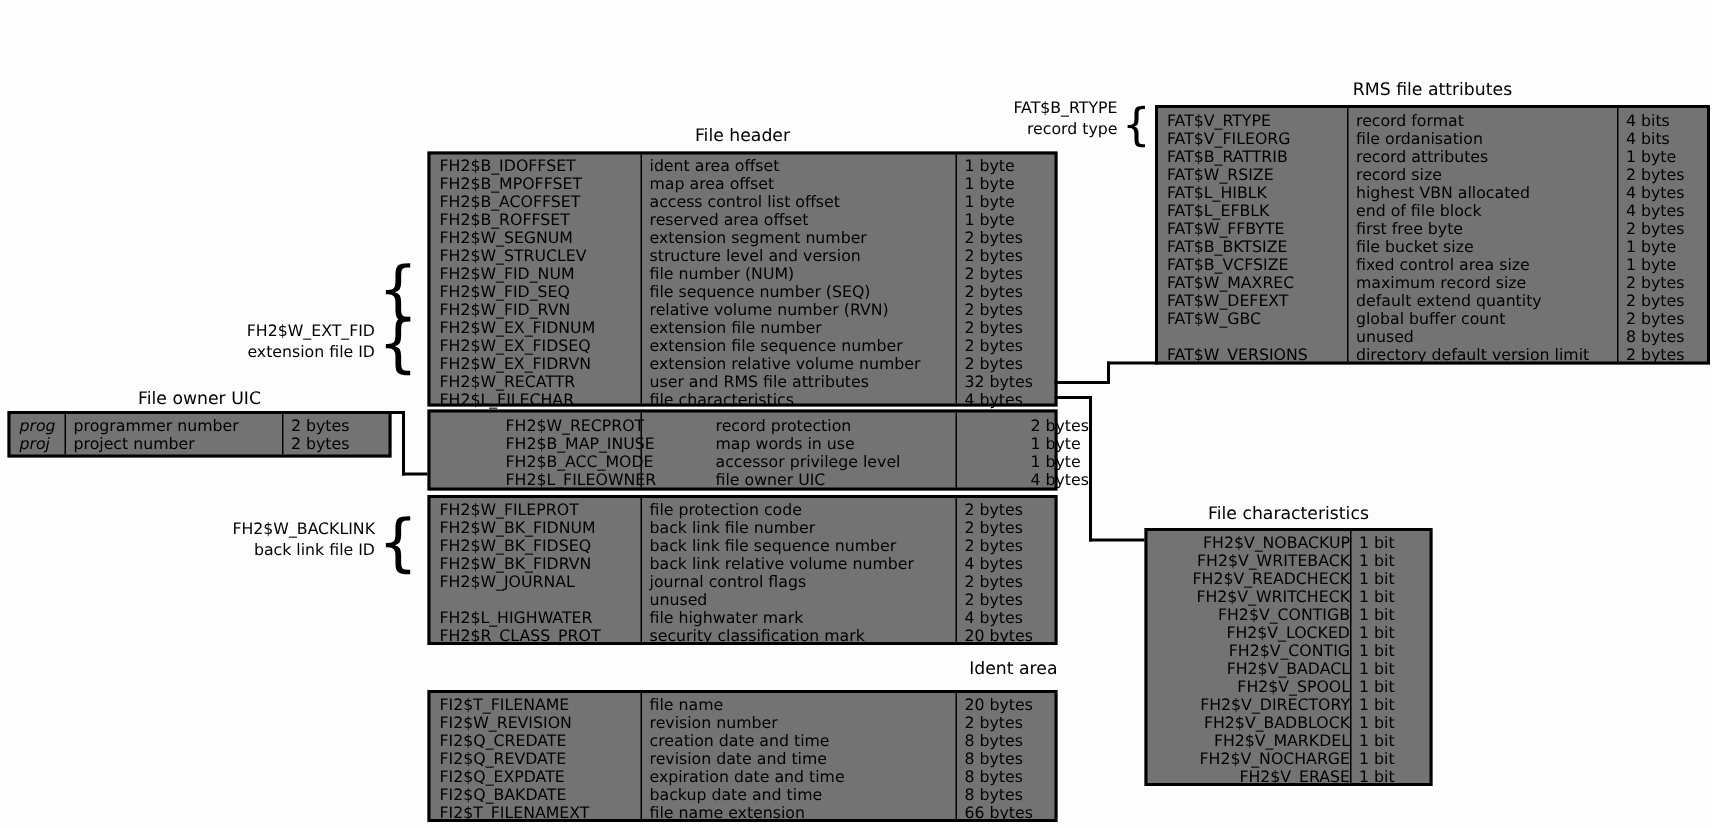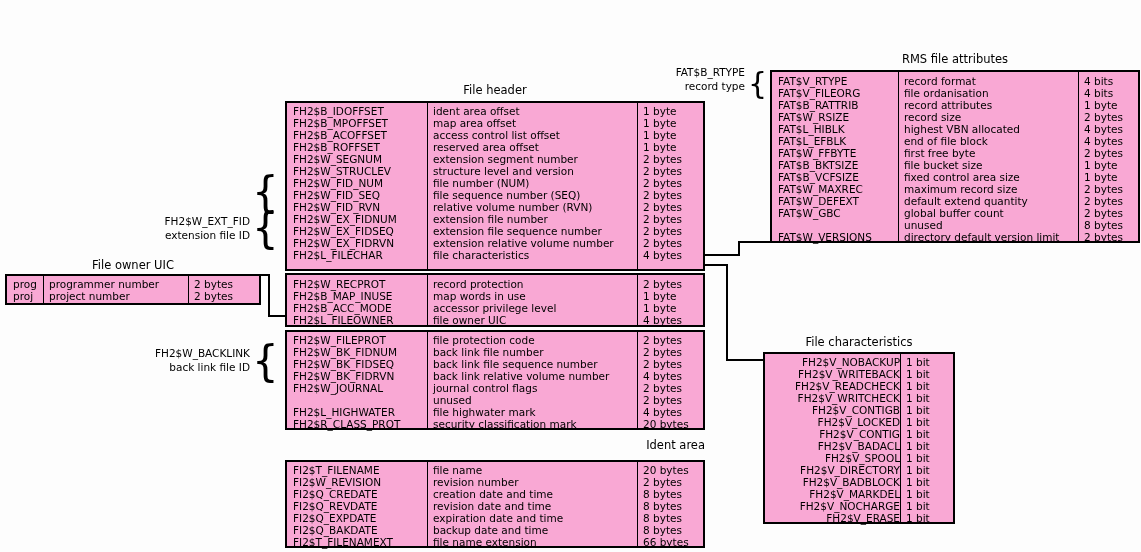--- a/index.html
+++ b/index.html
@@ -3,33 +3,33 @@
 <meta charset="utf-8">
 <style>
   * { margin:0; padding:0; box-sizing:border-box; }
   html,body { background:#ffffff; }
   #canvas {
     position:relative; width:1141px; height:552px; background:#fdfdfd;
     font-family:"DejaVu Sans","Liberation Sans",sans-serif;
     color:#000; font-size:10.5px; overflow:hidden;
   }
   .title { position:absolute; text-align:center; font-size:11.5px; white-space:nowrap; }
-  .box  { position:absolute; border:2px solid #000; background:#f9a8d4; }
+  .box  { position:absolute; border:2px solid #000; background:#737373; }
   .vline{ position:absolute; top:0; bottom:0; width:1px; background:#000; }
   .rows { position:absolute; left:0; right:0; top:0; bottom:0; padding-top:2px; }
   .row  { display:flex; height:12px; line-height:12px; white-space:nowrap; }
   .c    { padding-left:6px; flex:0 0 auto; }
   
   .fh .n{ width:140px; } .fh .d{ width:210px; } .fh .s{ width:66px; }
   
   .rms .n{ width:126px; } .rms .d{ width:180px; } .rms .s{ width:58px; }
   
   .fc .n{ width:135px;text-align:right; } .fc .s{ width:51px; }
   
-  .uic .n{ width:36px; } .uic .d{ width:145px; } .uic .s{ width:69px; }
+  .uic .n{ width:36px;font-style:italic; } .uic .d{ width:145px; } .uic .s{ width:69px; }
   .line { position:absolute; background:#000; }
   .bracelabel { position:absolute; width:150px; text-align:right; line-height:13.5px; }
   .brace { position:absolute; font-size:42px; line-height:40px; }
   .brace.small { font-size:30px; line-height:28px; }
 </style>
 </head>
 <body>
 
 <div id="canvas">
 
@@ -109,33 +109,38 @@
           <span class="c d">extension file sequence number</span>
           <span class="c s">2 bytes</span>
         </div>
 
         <div class="row">
           <span class="c n">FH2$W_EX_FIDRVN</span>
           <span class="c d">extension relative volume number</span>
           <span class="c s">2 bytes</span>
         </div>
 
+        <div class="row">
+          <span class="c n">FH2$W_RECATTR</span>
+          <span class="c d">user and RMS file attributes</span>
+          <span class="c s">32 bytes</span>
+        </div>
 
         <div class="row">
           <span class="c n">FH2$L_FILECHAR</span>
           <span class="c d">file characteristics</span>
           <span class="c s">4 bytes</span>
         </div>
       </div>
   </div>
 
   <div class="box" style="left:285px; top:273px; width:420px; height:54px;">
     <div class="vline" style="left:140px;"></div>
     <div class="vline" style="left:350px;"></div>
-    <div class="rows fh" style="padding-top:3px;">
+    <div class="rows fh" style="padding-top:3px;margin-left:44px;">
 
         <div class="row">
           <span class="c n">FH2$W_RECPROT</span>
           <span class="c d">record protection</span>
           <span class="c s">2 bytes</span>
         </div>
 
         <div class="row">
           <span class="c n">FH2$B_MAP_INUSE</span>
           <span class="c d">map words in use</span>

